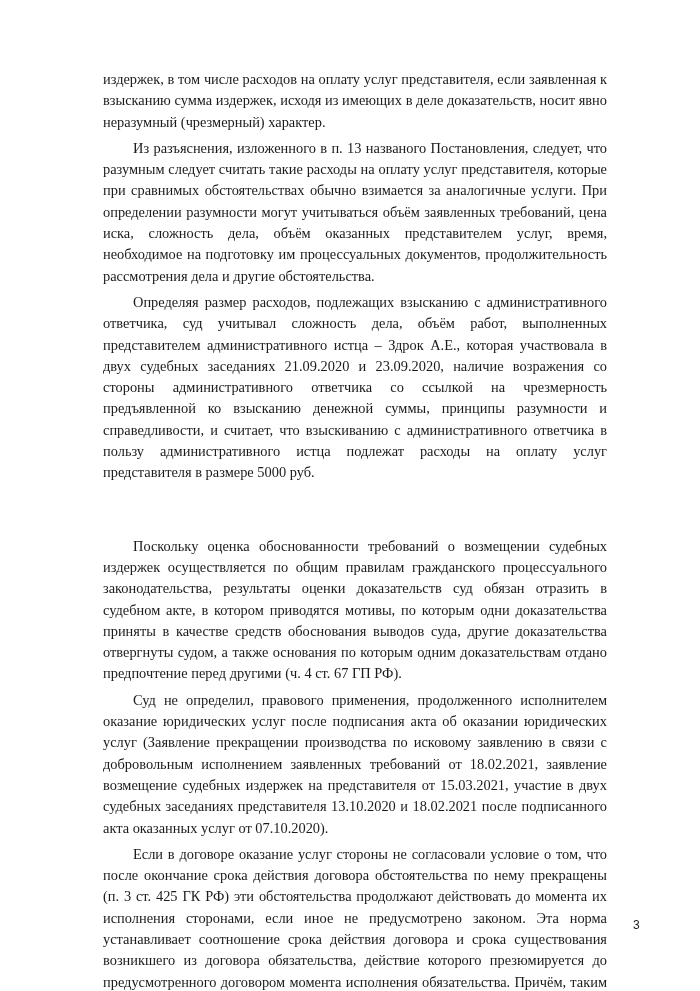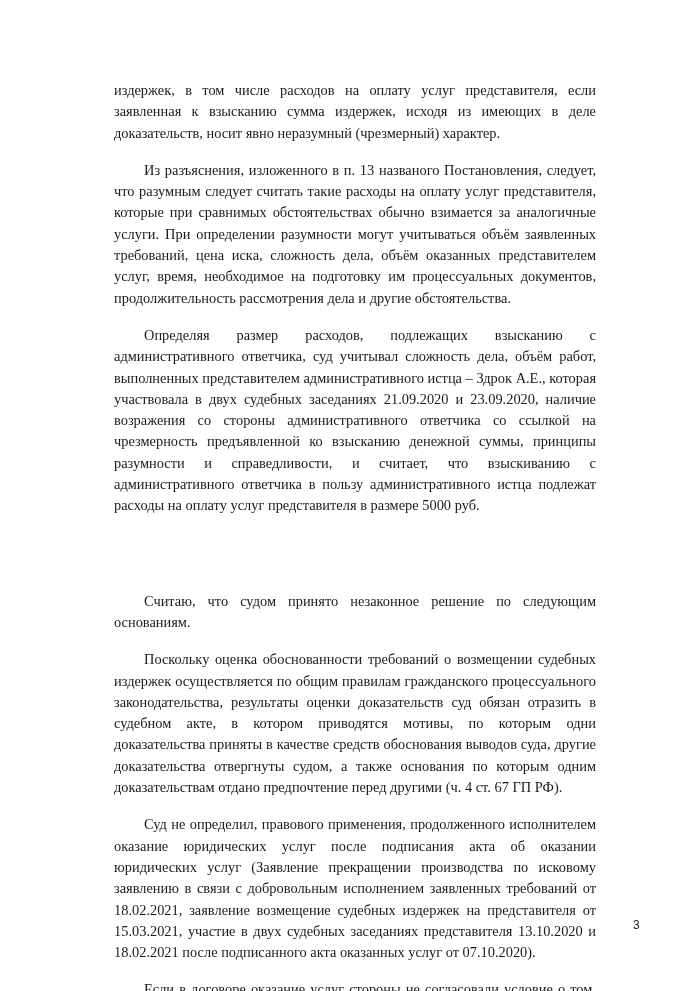--- a/index.html
+++ b/index.html
@@ -2,36 +2,35 @@
 <html><head>
 <meta charset="utf-8">
 <style>
   html, body { margin: 0; padding: 0; background: #ffffff; }
   body { width: 700px; height: 991px; position: relative; overflow: hidden; }
   .page {
     position: absolute; left: 98px; top: 64px; width: 514px;
     font-family: "Liberation Serif", serif; font-size: 14.4px; line-height: 21.3px;
     color: #1a1a1a;
   }
-  .para { margin: 16px; text-align: justify; text-indent: 30px; }
+  .para { margin: 5px; text-align: justify; text-indent: 30px; }
   .para.noindent { text-indent: 0; }
   .gap { height: 42px; }
   .page-number {
     position: absolute; left: 633px; top: 918px;
     font-family: "Liberation Sans", sans-serif; font-size: 12px; color: #222;
   }
 </style>
 </head>
 <body>
 
 <div class="page">
   <p class="para noindent">издержек, в том числе расходов на оплату услуг представителя, если заявленная к взысканию сумма издержек, исходя из имеющих в деле доказательств, носит явно неразумный (чрезмерный) характер.</p>
   <p class="para">Из разъяснения, изложенного в п. 13 названого Постановления, следует, что разумным следует считать такие расходы на оплату услуг представителя, которые при сравнимых обстоятельствах обычно взимается за аналогичные услуги. При определении разумности могут учитываться объём заявленных требований, цена иска, сложность дела, объём оказанных представителем услуг, время, необходимое на подготовку им процессуальных документов, продолжительность рассмотрения дела и другие обстоятельства.</p>
   <p class="para">Определяя размер расходов, подлежащих взысканию с административного ответчика, суд учитывал сложность дела, объём работ, выполненных представителем административного истца – Здрок А.Е., которая участвовала в двух судебных заседаниях 21.09.2020 и 23.09.2020, наличие возражения со стороны административного ответчика со ссылкой на чрезмерность предъявленной ко взысканию денежной суммы, принципы разумности и справедливости, и считает, что взыскиванию с административного ответчика в пользу административного истца  подлежат расходы на оплату услуг представителя в размере 5000 руб.</p>
   <div class="gap"></div>
-  <p class="para">Считаю, что судом принято незаконное решение по следующим основаниям.</p>
   <p class="para">Поскольку оценка обоснованности требований о возмещении судебных издержек осуществляется по общим правилам гражданского процессуального законодательства, результаты оценки доказательств суд обязан отразить в судебном акте, в котором приводятся мотивы, по которым одни доказательства приняты в качестве средств обоснования выводов суда, другие доказательства отвергнуты судом, а также основания по которым одним доказательствам отдано предпочтение перед другими (ч. 4 ст. 67 ГП РФ).</p>
   <p class="para">Суд не определил, правового применения, продолженного исполнителем оказание юридических услуг после подписания акта об оказании юридических услуг (Заявление прекращении производства по исковому заявлению в связи с добровольным исполнением заявленных требований от 18.02.2021, заявление возмещение судебных издержек на представителя от 15.03.2021, участие в двух судебных заседаниях представителя 13.10.2020 и 18.02.2021 после подписанного акта оказанных услуг от 07.10.2020).</p>
   <p class="para">Если в договоре оказание услуг стороны не согласовали условие о том, что после окончание срока действия договора обстоятельства по нему прекращены (п. 3 ст. 425 ГК РФ) эти обстоятельства продолжают действовать до момента их исполнения сторонами, если иное не предусмотрено законом. Эта норма устанавливает соотношение срока действия договора и срока существования возникшего из договора обязательства, действие которого презюмируется до предусмотренного договором момента исполнения обязательства. Причём, таким моментом по смыслу названной статьи является надлежащее исполнение обязательств, в результате которого сторона получает то, на что рассчитывала при заключении договора.</p>
 
 </div>
 
 <div class="page-number">3</div>
 
 </body></html>

